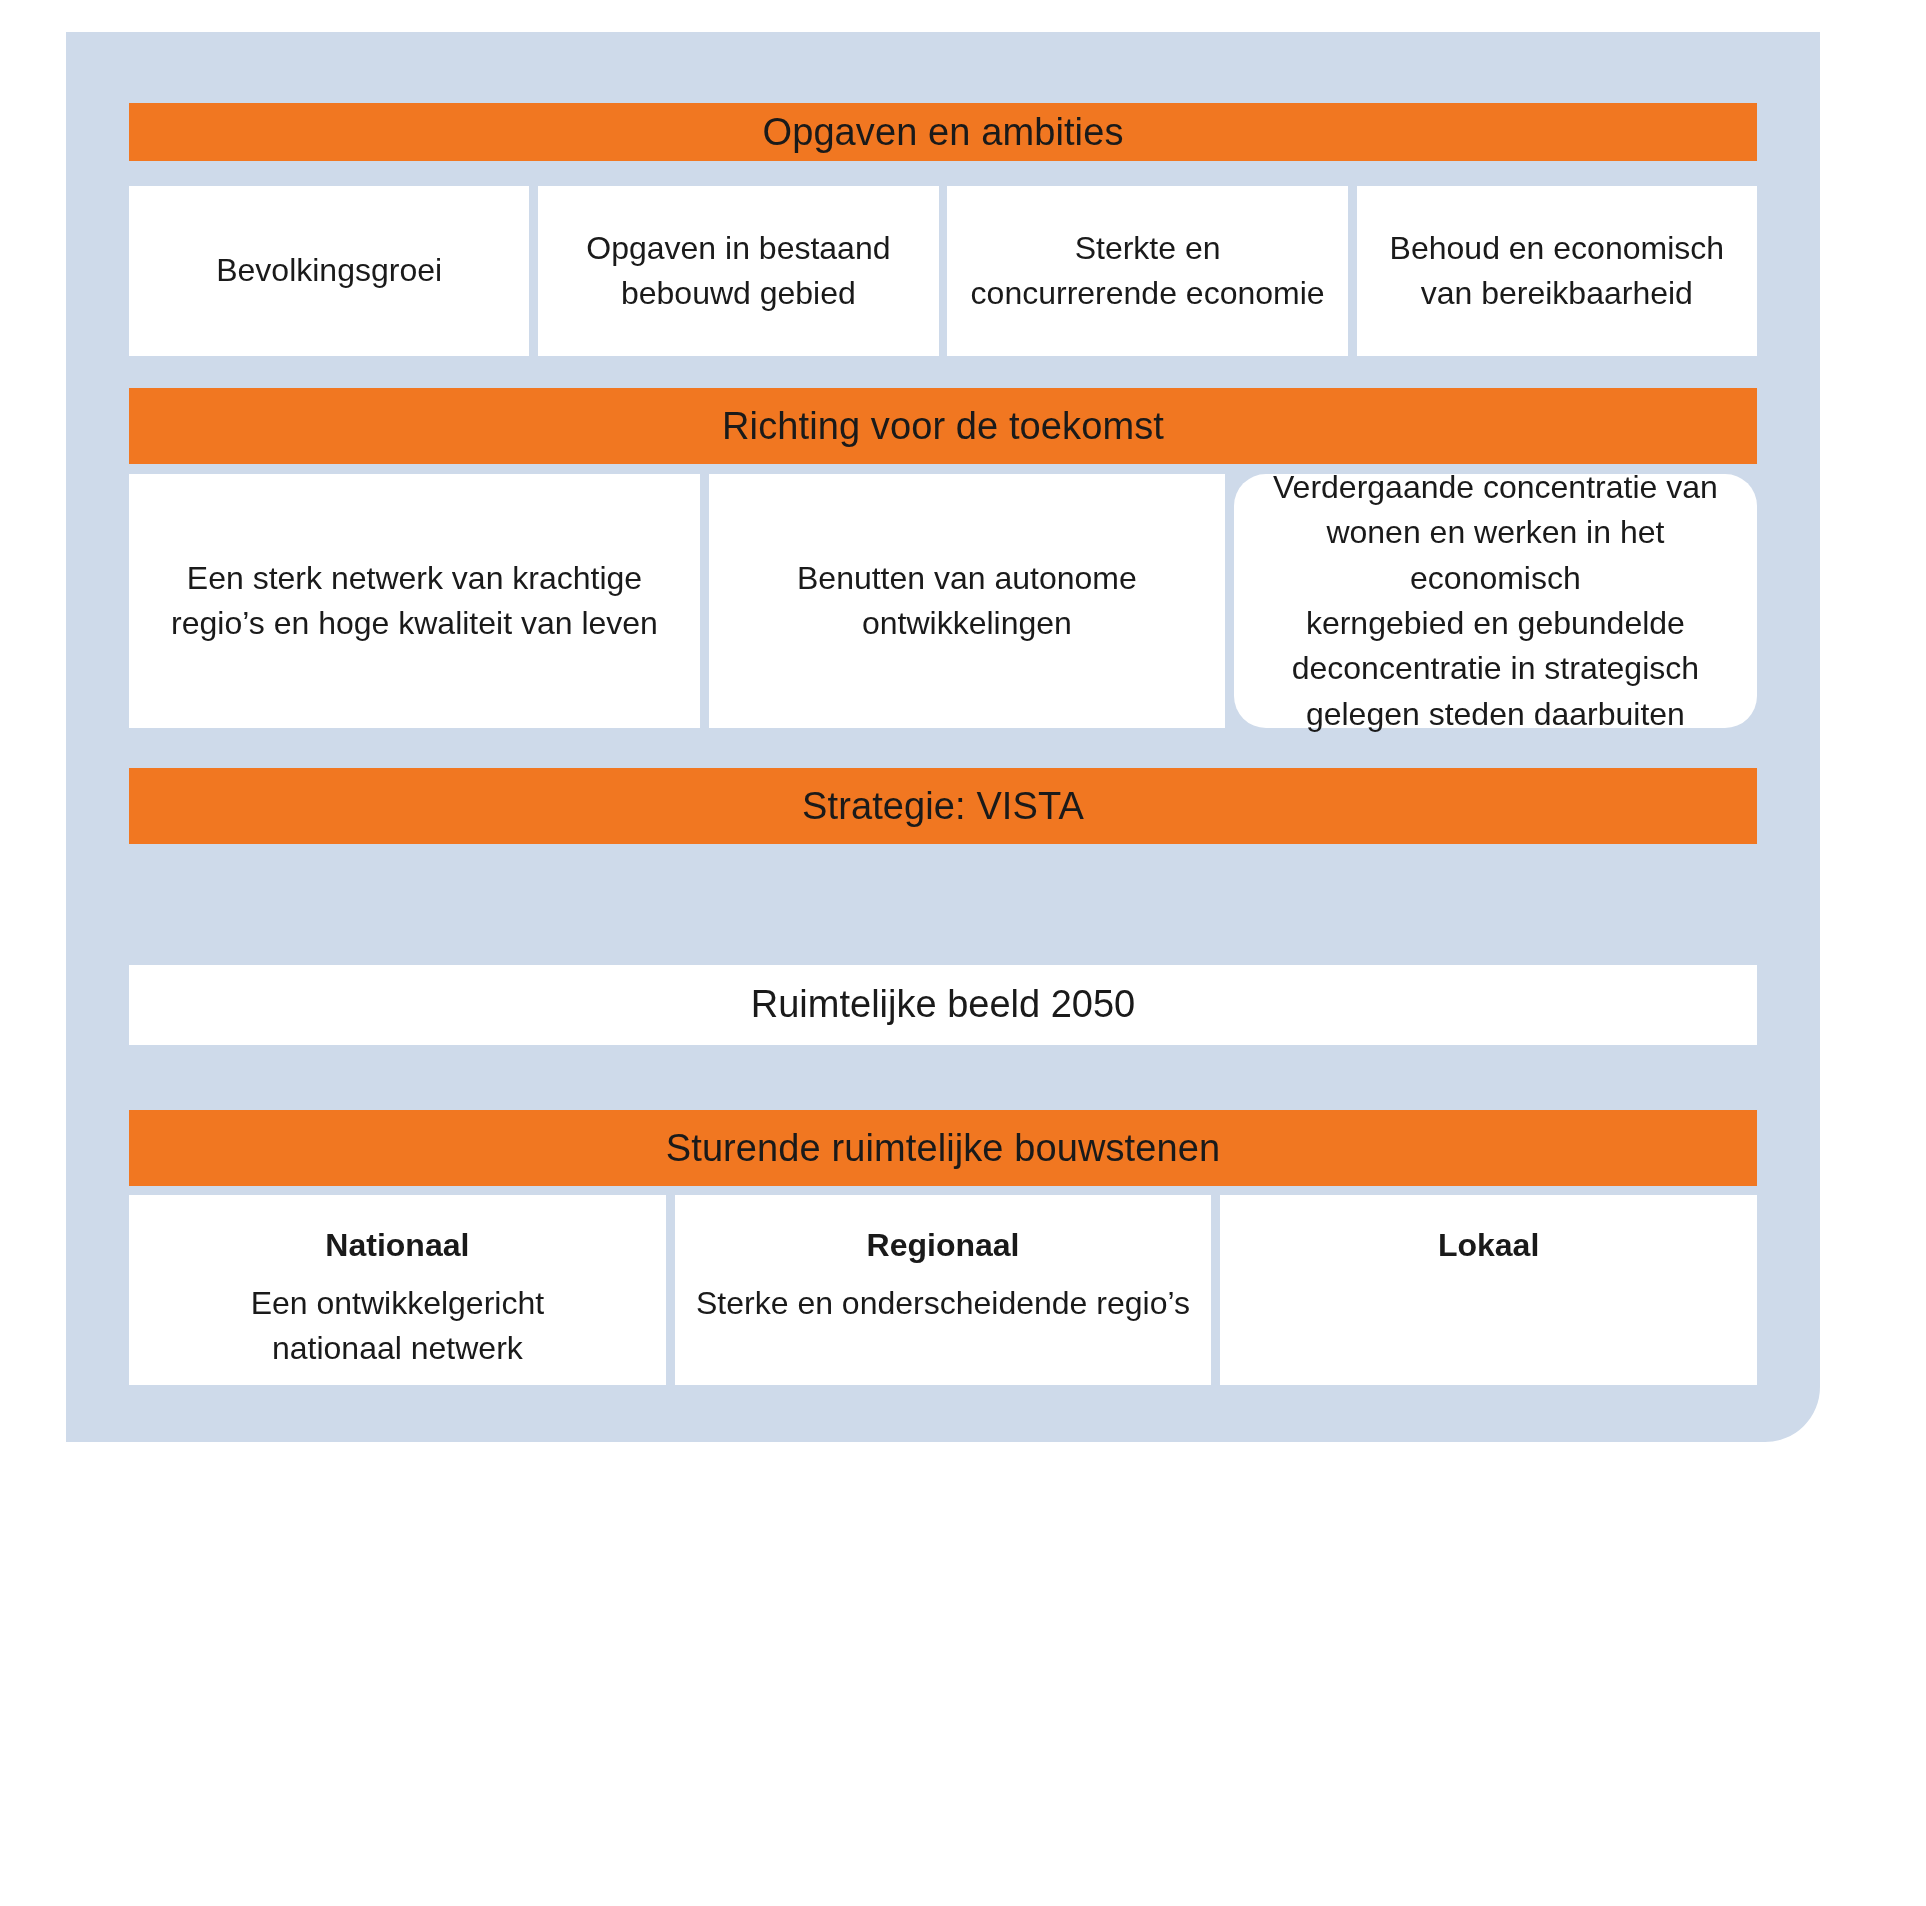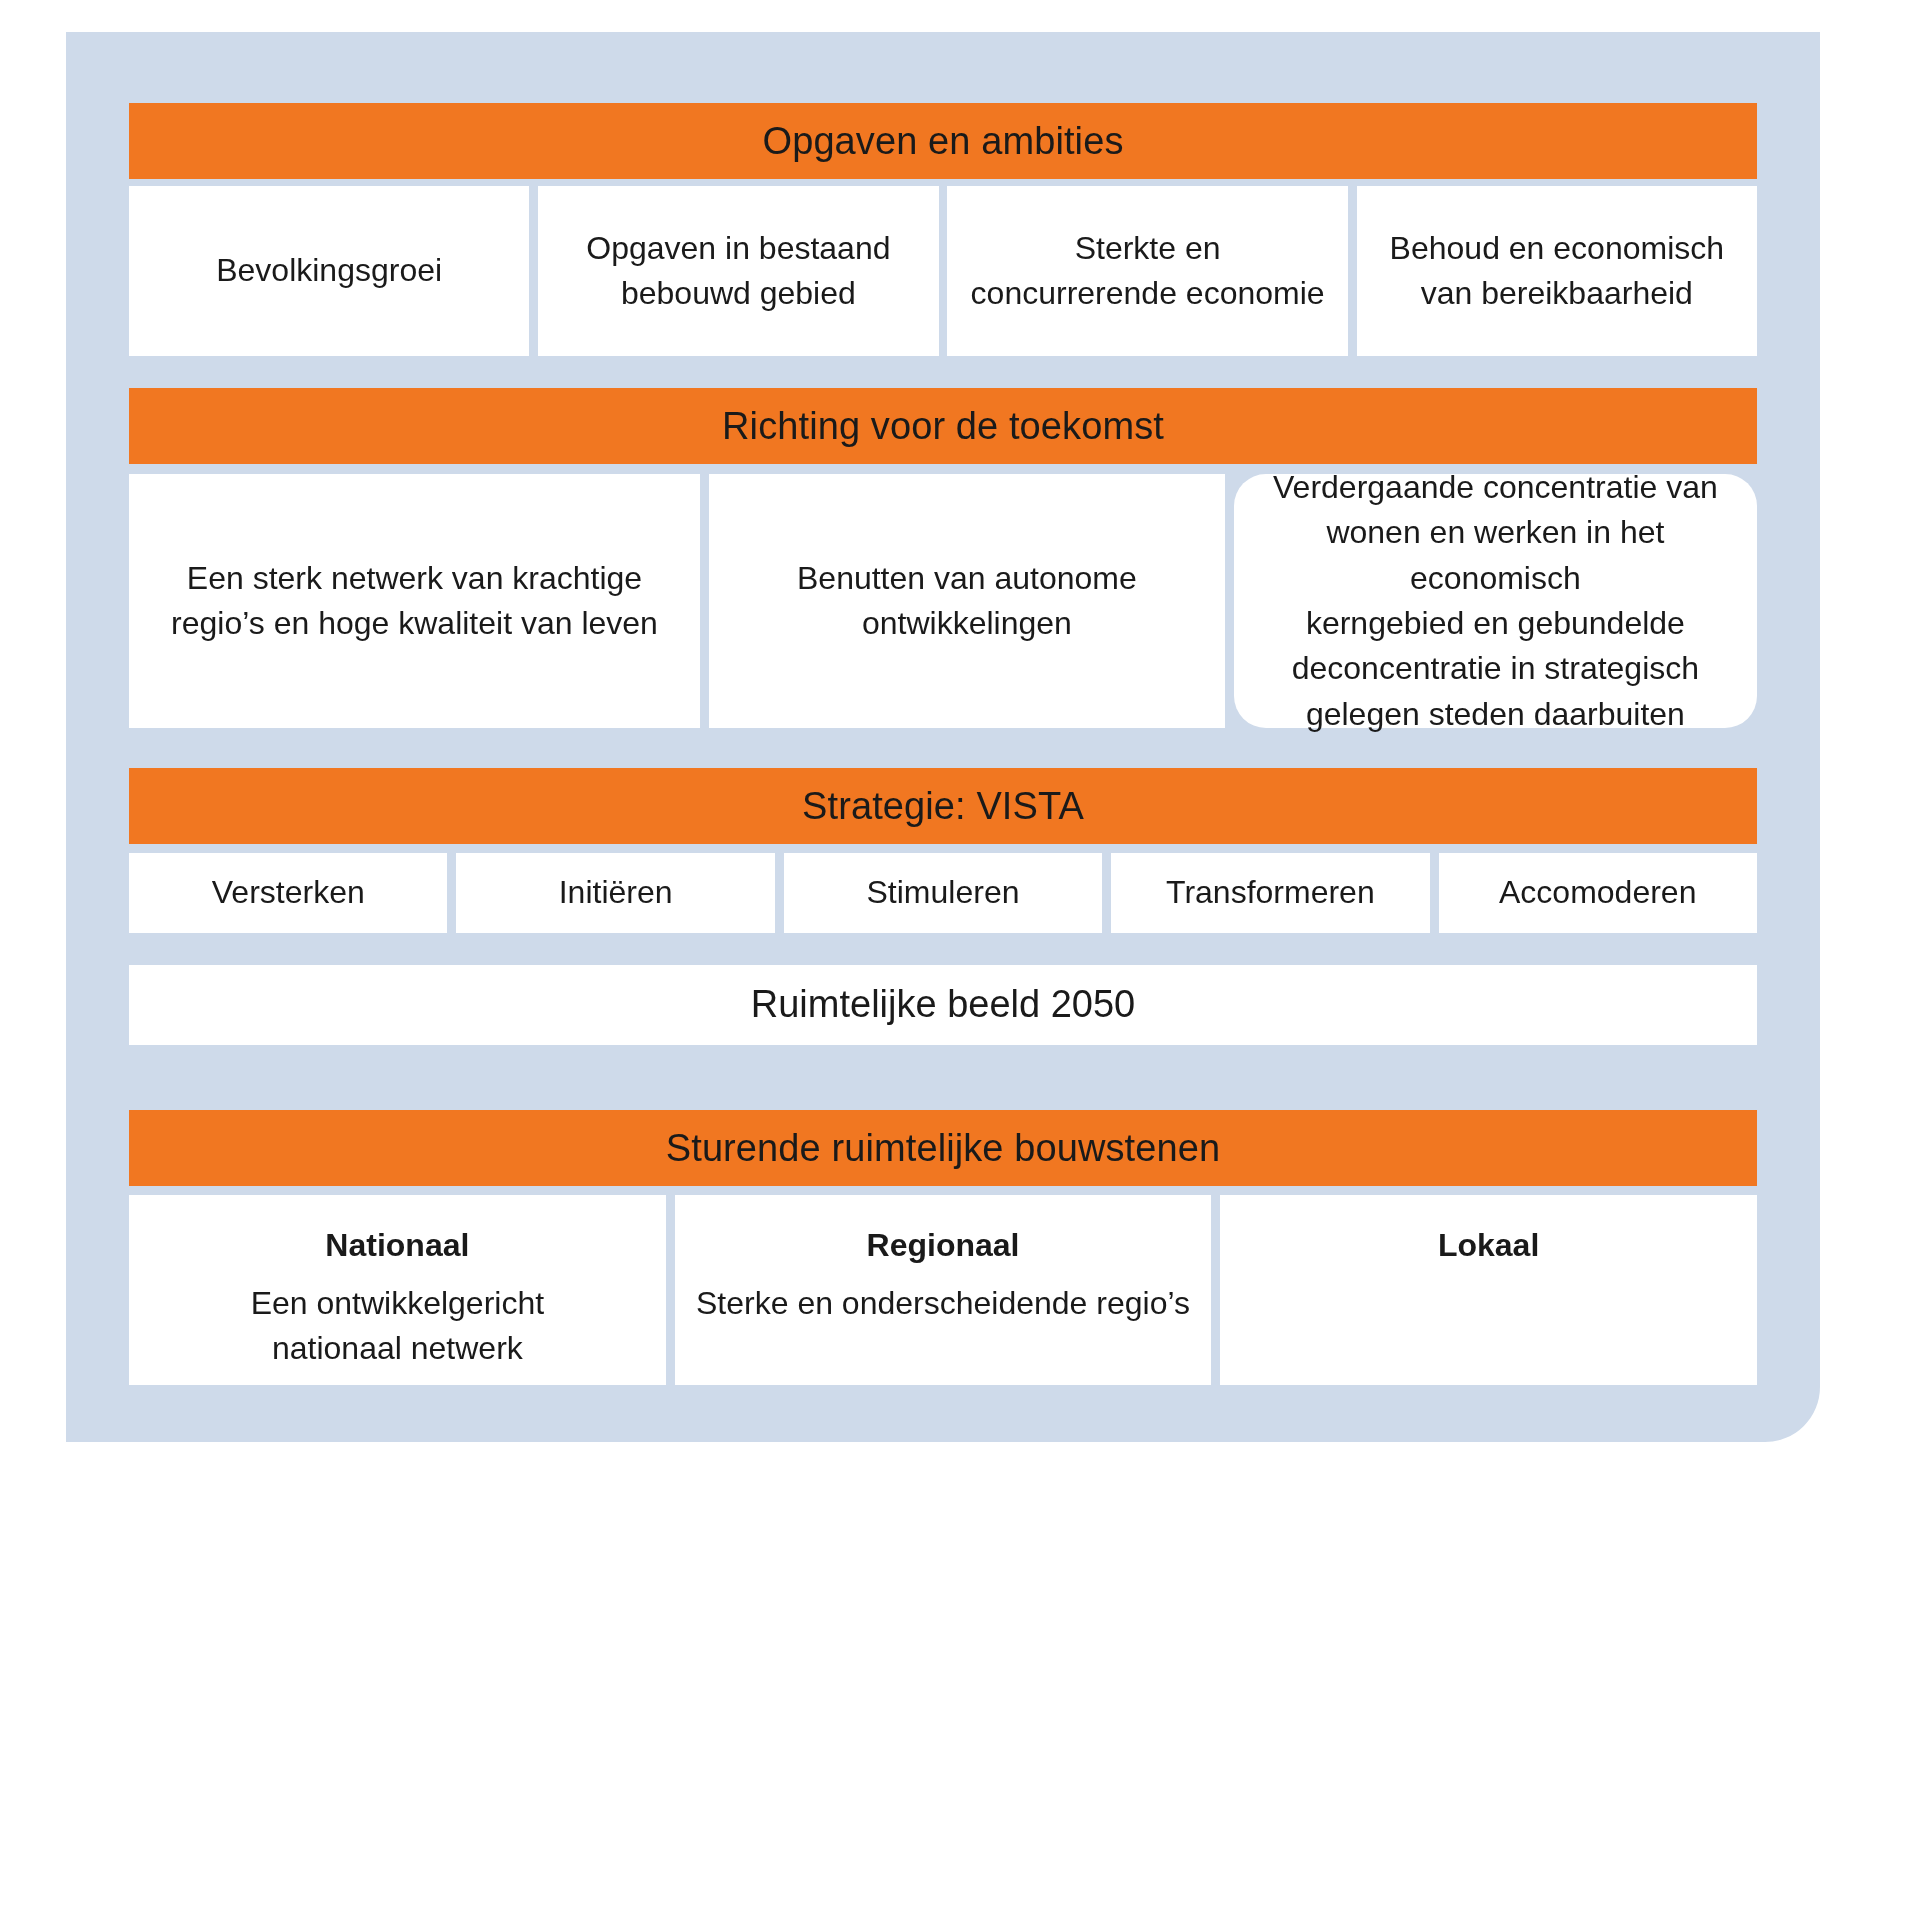--- a/index.html
+++ b/index.html
@@ -71,21 +71,21 @@
   }
 
   .cell .cell-head {
     display: block;
     font-weight: bold;
     font-size: 32px;
     margin-bottom: 12.4px;
   }
 
   
-  #band-opgaven   { top: 71px;  height: 76px; }
+  #band-opgaven   { top: 71px;  height: 58px; }
   #row-opgaven    { top: 154px; height: 170px; }
   #row-opgaven .cell { flex: 1 1 0; }
 
   
   #band-richting  { top: 356px; height: 76px; }
   #row-richting   { top: 442px; height: 254px; }
   #row-richting .cell:nth-child(1) { flex: 0 0 571px; }
   #row-richting .cell:nth-child(2) { flex: 0 0 516px; }
   #row-richting .cell:nth-child(3) { flex: 1 1 0; border-radius: 32px; }
 
@@ -143,37 +143,20 @@
       <span class="cell-text">Verdergaande concentratie van
 wonen en werken in het economisch
 kerngebied en gebundelde
 deconcentratie in strategisch
 gelegen steden daarbuiten</span>
     </div>
   </div>
 
   <div class="band" id="band-strategie">Strategie: VISTA</div>
 
-  <div class="row" id="row-strategie">
-    <div class="cell">
-      <span class="cell-text">Versterken</span>
-    </div>
-    <div class="cell">
-      <span class="cell-text">Initiëren</span>
-    </div>
-    <div class="cell">
-      <span class="cell-text">Stimuleren</span>
-    </div>
-    <div class="cell">
-      <span class="cell-text">Transformeren</span>
-    </div>
-    <div class="cell">
-      <span class="cell-text">Accomoderen</span>
-    </div>
-  </div>
 
   <div class="row" id="row-ruimtelijke">
     <div class="cell">
       <span class="cell-text">Ruimtelijke beeld 2050</span>
     </div>
   </div>
 
   <div class="band" id="band-sturende">Sturende ruimtelijke bouwstenen</div>
 
   <div class="row" id="row-sturende">

